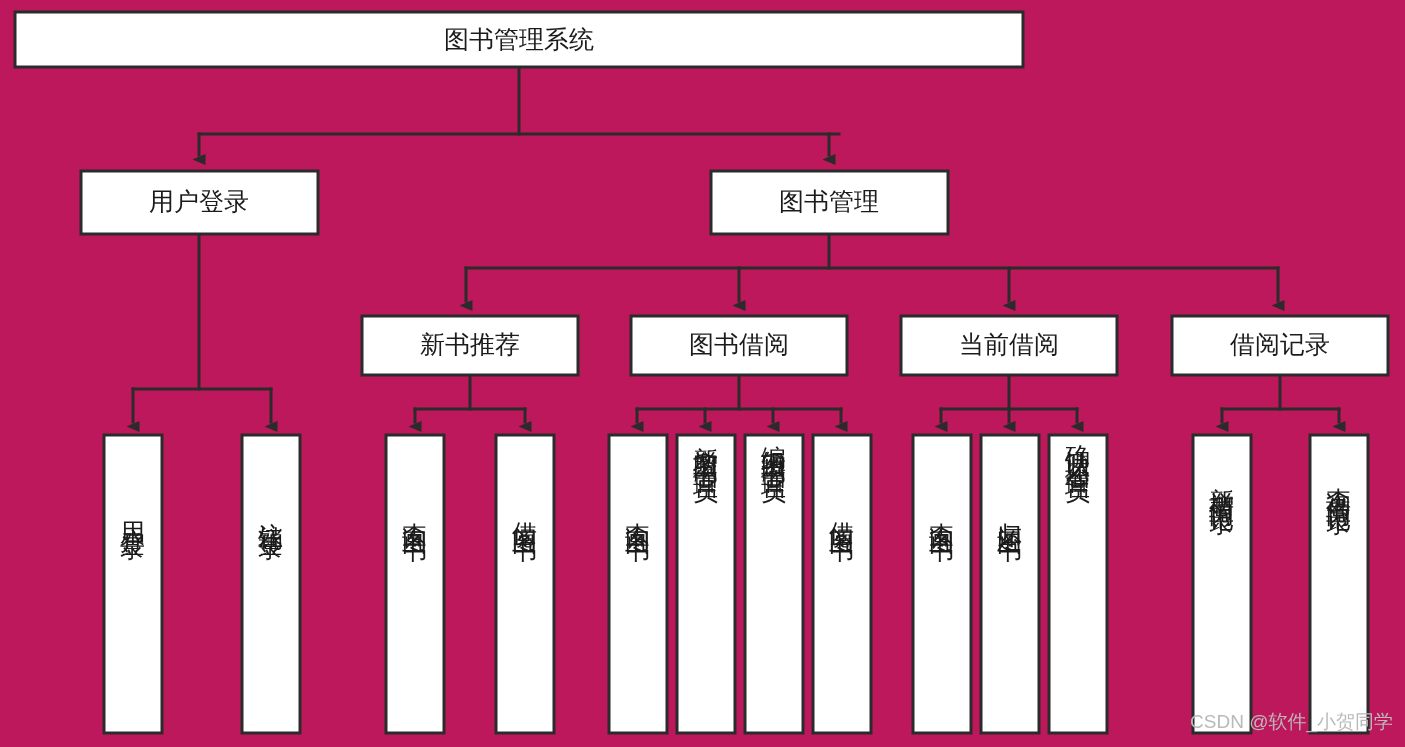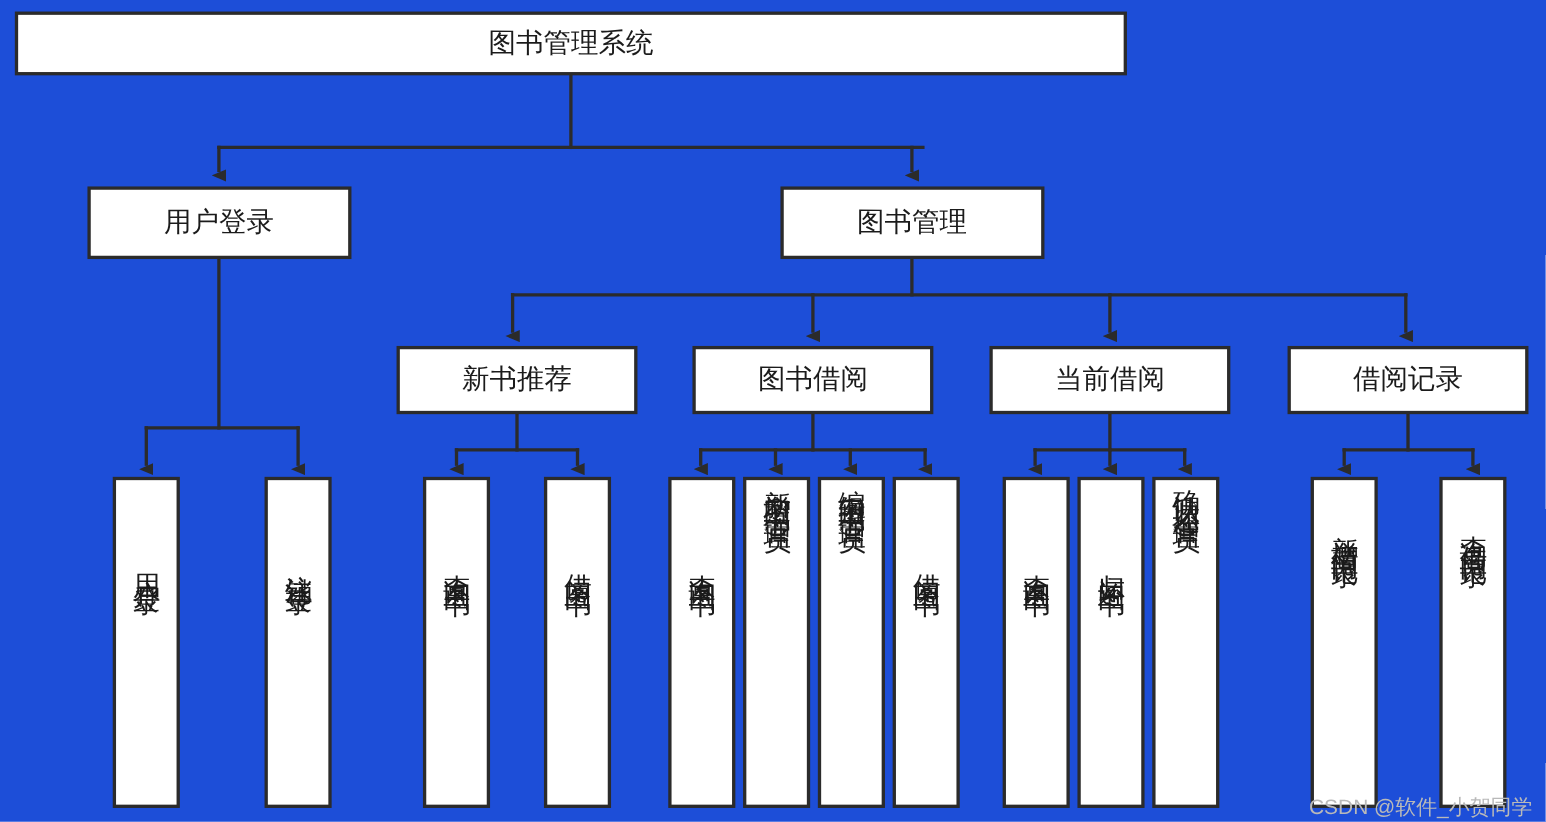--- a/index.html
+++ b/index.html
@@ -1,36 +1,36 @@
 <!DOCTYPE html>
 <html><head>
 <meta charset="utf-8">
 <style>
   html,body{margin:0;padding:0;background:#ffffff;}
   body{
     font-family:"Liberation Sans","DejaVu Sans",sans-serif;
     width:1405px;height:747px;overflow:hidden;position:relative;
   }
-  #diagram-root{position:relative;width:1405px;height:747px;background:#1d4ed8;}
+  #diagram-root{position:relative;width:1405px;height:747px;background:#be185d;}
   svg#tree{position:absolute;left:0;top:0;width:1405px;height:747px;}
   .node-rect{fill:#ffffff;stroke:#2b2b2b;stroke-width:3;}
   .conn{stroke:#2b2b2b;stroke-width:3;fill:none;stroke-linecap:square;}
   .arrow-head{fill:#2b2b2b;stroke:none;}
   .node-label{
     fill:#1b1b1b;font-family:"Liberation Sans","DejaVu Sans",sans-serif;
     font-size:25px;text-anchor:middle;dominant-baseline:middle;
   }
   .node-label-vert{
     fill:#1b1b1b;font-family:"Liberation Sans","DejaVu Sans",sans-serif;
     font-size:25px;text-anchor:middle;
     writing-mode:tb;glyph-orientation-vertical:0;
     letter-spacing:5px;
   }
   .watermark{
-    position:absolute;right:12px;bottom:0;
+    position:absolute;right:12px;bottom:12px;
     font-family:"Liberation Sans","DejaVu Sans",sans-serif;
     font-size:19px;color:#b9b9b9;white-space:nowrap;user-select:none;
   }
 </style>
 </head>
 <body>
 
 <div id="diagram-root">
 
   <svg id="tree" viewBox="0 0 1405 747">

